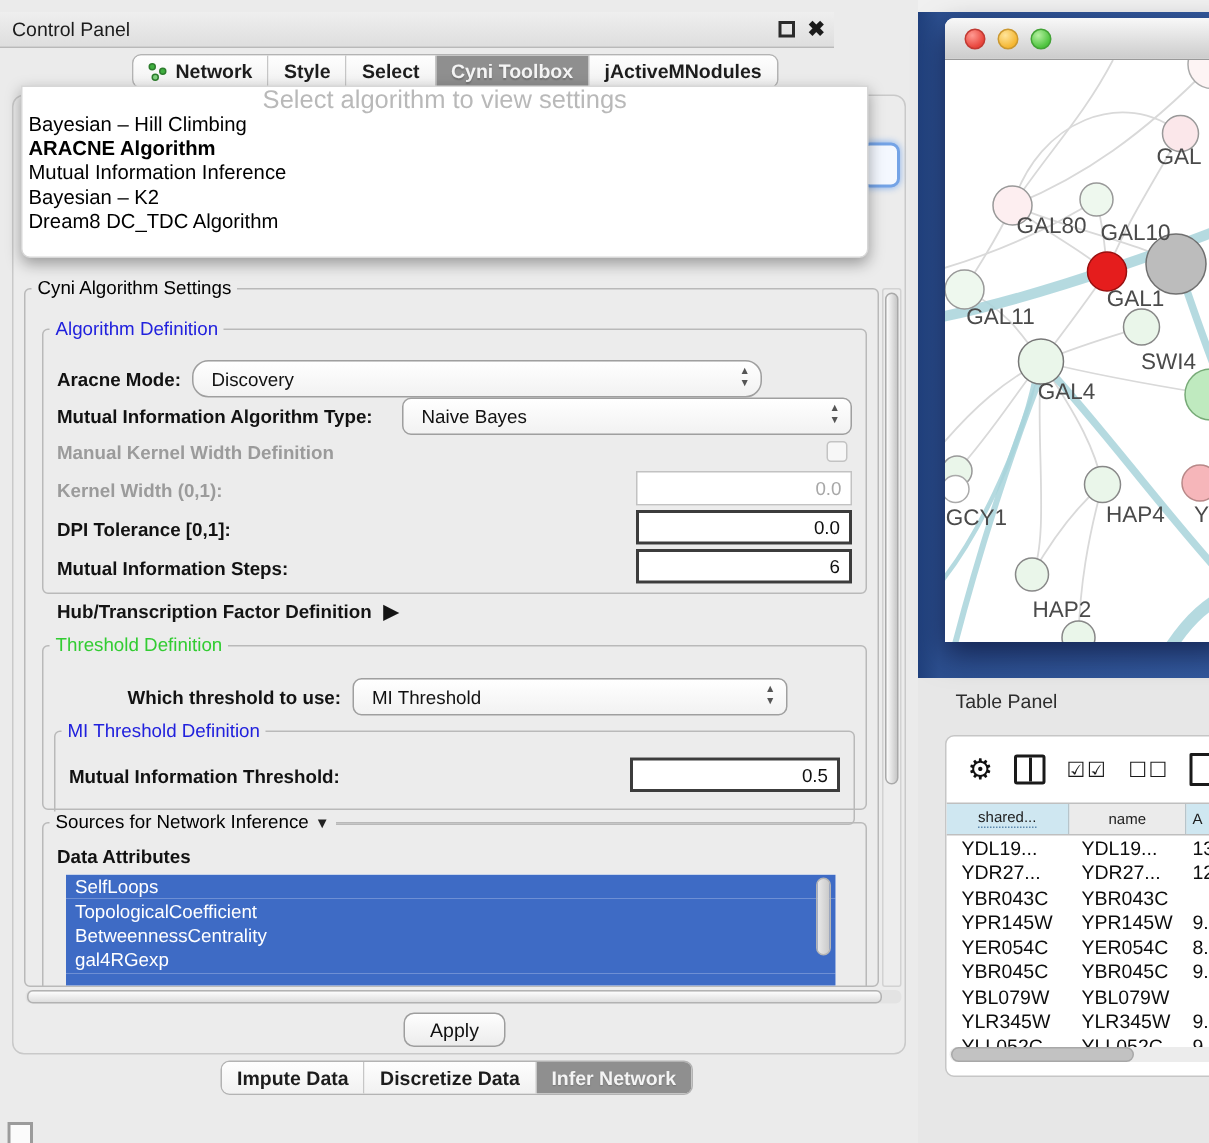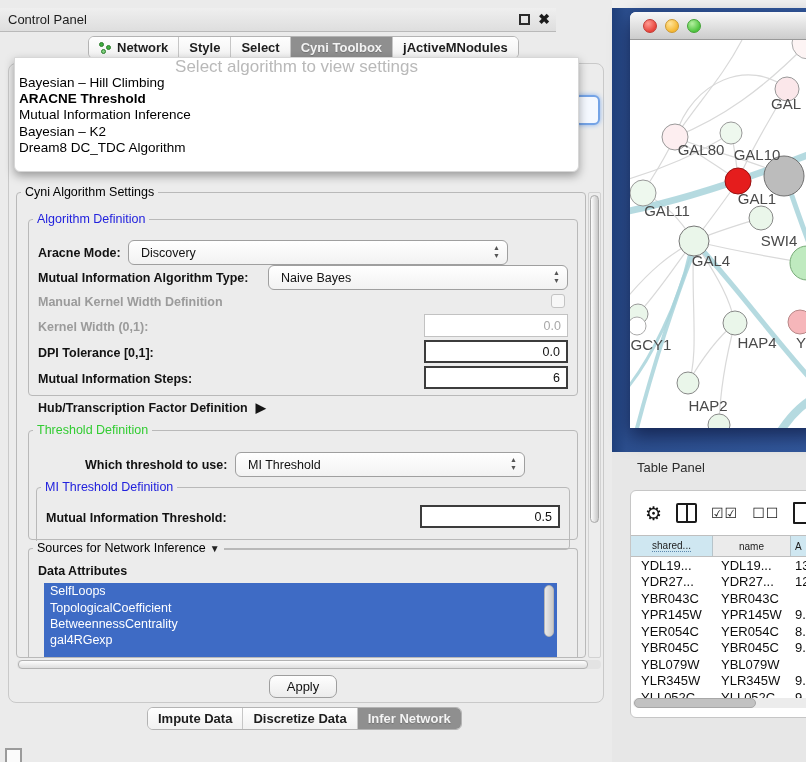--- a/index.html
+++ b/index.html
@@ -172,39 +172,39 @@
       </div>
   </div>
 
   <div id="outer-panel"></div>
 
   <div id="combo-fragment"></div>
 
   <div id="algo-popup">
     <div id="algo-placeholder">Select algorithm to view settings</div>
     <div class="algo-item">Bayesian – Hill Climbing</div>
-    <div class="algo-item bold">ARACNE Threshold</div>
+    <div class="algo-item bold">ARACNE Algorithm</div>
     <div class="algo-item">Mutual Information Inference</div>
     <div class="algo-item">Bayesian – K2</div>
     <div class="algo-item">Dream8 DC_TDC Algorithm</div>
   </div>
 
   <div class="grp" style="left:16px; top:192px; width:570px; height:466px;">
     <span class="grp-title">Cyni Algorithm Settings</span>
   </div>
   <div class="vscroll-track" style="left:588px; top:192px; height:466px;">
     <div class="vscroll-thumb" style="top:2px; height:328px;"></div>
   </div>
 
   <div class="grp" style="left:28px; top:219px; width:550px; height:177px;">
     <span class="grp-title t-blue">Algorithm Definition</span>
   </div>
 
   <span class="lbl" style="left:38px; top:246px;">Aracne Mode:</span>
-  <div class="combo" style="left:128px; top:240px; width:380px;">
+  <div class="combo" style="left:128px; top:240px; width:380px;border-radius:11px;">
     <span>Discovery</span>
     <span class="spin">
         <span>▲</span>
         <span>▼</span>
       </span>
   </div>
 
   <span class="lbl" style="left:38px; top:271px;">Mutual Information Algorithm Type:</span>
   <div class="combo" style="left:268px; top:265px; width:300px;">
     <span>Naive Bayes</span>

